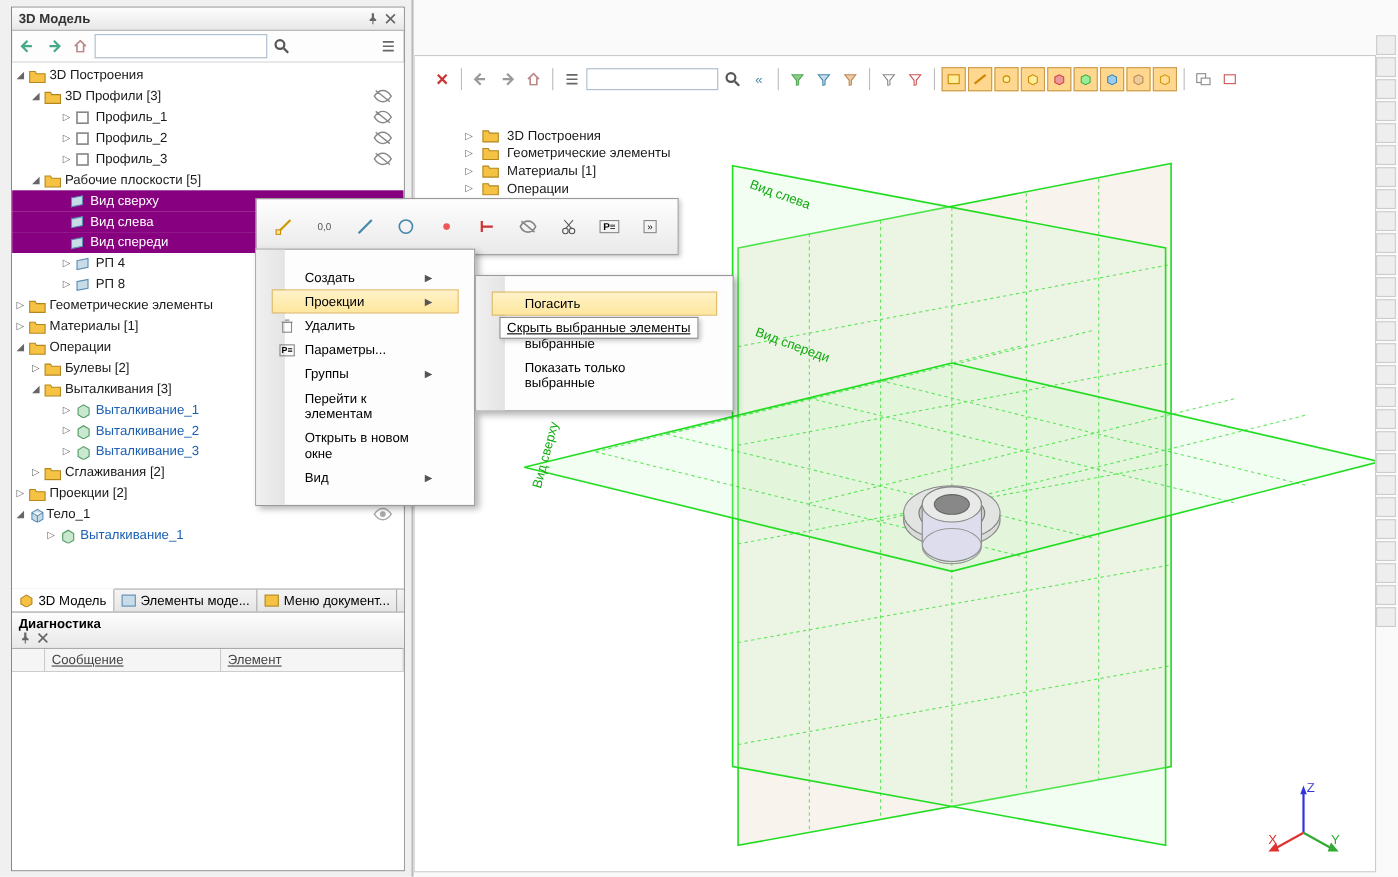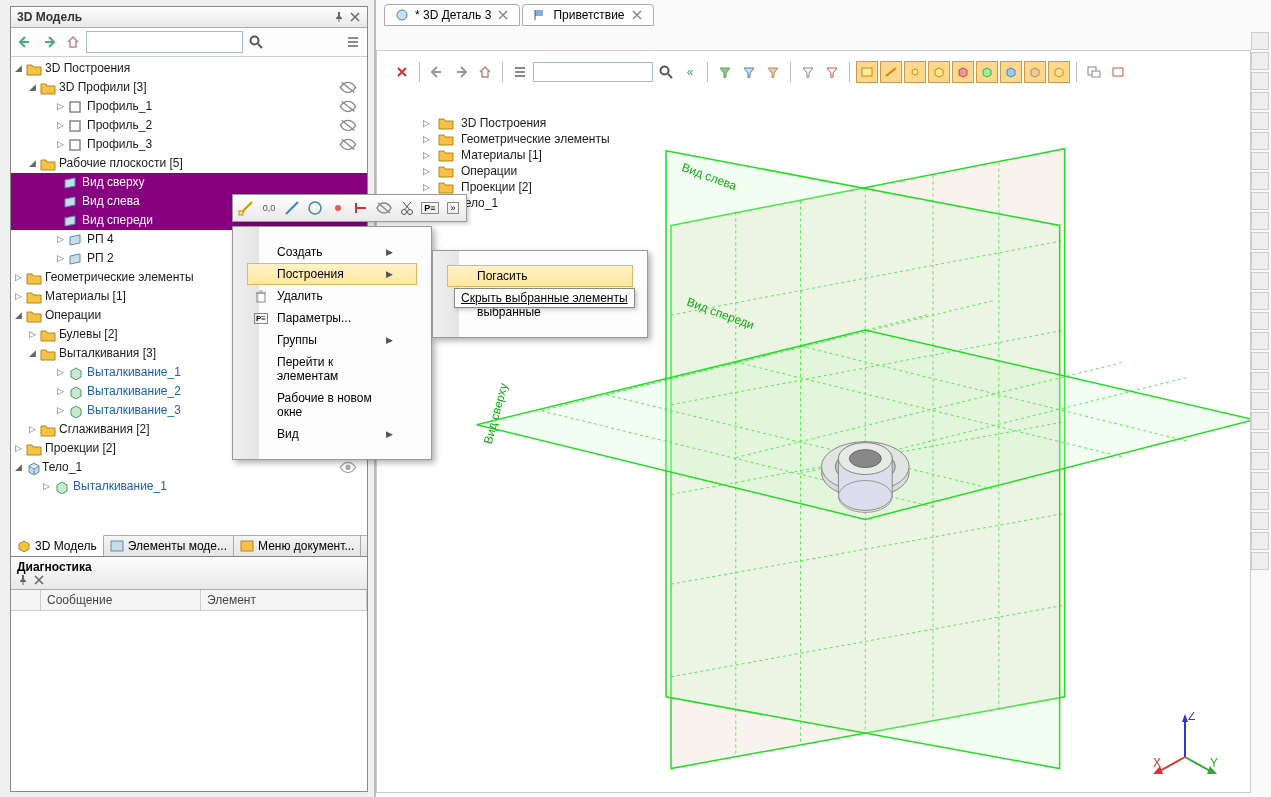--- a/index.html
+++ b/index.html
@@ -30,21 +30,21 @@
 .vis-icon { margin-left: auto; width: 18px; fill: #aaa; flex-shrink:0; margin-right: 6px;}
 
 .bottom-tabs { display: flex; background: linear-gradient(#f5f5f5,#e5e5e5); border-top: 1px solid #aaa; }
 .btab { padding: 3px 6px; border-right: 1px solid #aaa; display: flex; align-items: center; gap: 4px; cursor: pointer; }
 .btab.active { background: #fff; border-top: 1px solid #fff; margin-top: -1px; font-weight: normal; }
 
 
 .diag-panel { background: #fdfdfd; border-top: 1px solid #888; }
 .diag-header { background: linear-gradient(#fdfdfd,#e8e8e8); border-bottom: 1px solid #aaa; padding: 3px 6px; display: flex; justify-content: space-between; flex-direction: column; }
 .diag-columns { display: flex; background: #f5f5f5; border-bottom: 1px solid #ccc; }
-.diag-col { padding: 3px 6px; border-right: 1px solid #ccc; color: #444; }
+.diag-col { padding: 3px 6px; border-right: 1px solid #ccc; color: #444; text-decoration: underline; }
 .diag-body { height: 180px; background: #fff; }
 
 
 .viewport { position: absolute; left: 374px; top: 0; right: 0; bottom: 0; background: #fafafa; border-left: 2px solid #bbb; }
 .doc-tabs { display: flex; align-items: center; padding: 4px 8px; gap: 2px; }
 .doc-tab { padding: 3px 10px; background: #fff; border: 1px solid #aaa; border-radius: 4px 4px 0 0; display: flex; align-items: center; gap: 6px; cursor: pointer; }
 .doc-tab .close-x { fill: #888; cursor: pointer; }
 
 .toolbar-row { display: flex; align-items: center; padding: 4px 8px; gap: 2px; margin-left: 30px; }
 .tool-btn { width: 22px; height: 22px; display: flex; align-items: center; justify-content: center; border: 1px solid transparent; cursor: pointer; }
@@ -52,21 +52,21 @@
 .tool-sep { width: 1px; height: 20px; background: #bbb; margin: 0 4px; }
 .search-box-tool { width: 120px; height: 20px; border: 1px solid #abc; background: #fff; }
 
 .viewport-tree { position: absolute; left: 40px; top: 64px; }
 .vtree-item { display: flex; align-items: center; padding: 1px 4px; gap: 4px; color: #1a1a1a; cursor: pointer; }
 
 .canvas { position: absolute; left: 0; top: 50px; right: 20px; bottom: 4px; background: #fff; border: 1px solid #ccc; overflow: hidden; }
 .canvas-3d { position: absolute; left: 0; top: 0; right: 0; bottom: 0; }
 
 
-.float-toolbar { position: absolute; background: linear-gradient(#fefefe,#e9e9e9); border: 1px solid #999; padding: 2px; display: flex; gap: 1px; box-shadow: 2px 2px 4px rgba(0,0,0,.2); margin-top: 14px; }
+.float-toolbar { position: absolute; background: linear-gradient(#fefefe,#e9e9e9); border: 1px solid #999; padding: 14px; display: flex; gap: 15px; box-shadow: 2px 2px 4px rgba(0,0,0,.2); }
 .float-btn { width: 22px; height: 22px; display: flex; align-items: center; justify-content: center; cursor: pointer; border: 1px solid transparent; }
 
 
 .context-menu { position: absolute; background: #fdfdfd; border: 1px solid #999; box-shadow: 3px 3px 6px rgba(0,0,0,.3); min-width: 200px; padding: 14px; }
 .menu-item { padding: 4px 24px 4px 30px; cursor: pointer; position: relative; display: flex; justify-content: space-between; align-items: center; }
 .menu-item:hover,.menu-item.highlighted { background: linear-gradient(#fff2c9,#ffe79e); border: 1px solid #e0b860; padding: 3px 23px 3px 29px; }
 .menu-item .arrow { font-size: 9px; color: #555; }
 .menu-icon-slot { position: absolute; left: 6px; width: 16px; height: 16px; display: flex; align-items: center; justify-content: center; }
 .menu-gutter { position: absolute; left: 0; top: 0; bottom: 0; width: 26px; background: linear-gradient(90deg,#f0f0f0,#e4e4e4); }
 
@@ -220,21 +220,21 @@
           <path d="M2 4l10-2v8L2 12z"></path>
         </svg>
         <span class="item-label">РП 4</span>
       </div>
     <div class="tree-item">
         <span class="indent" style="width:44px"></span>
         <span class="expander">▷</span>
         <svg class="leaf-icon plane" viewBox="0 0 16 14">
           <path d="M2 4l10-2v8L2 12z"></path>
         </svg>
-        <span class="item-label">РП 2</span>
+        <span class="item-label">РП 8</span>
       </div>
     <div class="tree-item">
         <span class="indent" style="width:2px"></span>
         <span class="expander">▷</span>
         <svg class="folder-icon" viewBox="0 0 16 14">
           <path class="f-body" d="M1 3h5l1 2h8v8H1z"></path>
         </svg>
         <span class="item-label">Геометрические элементы</span>
       </div>
     <div class="tree-item">
@@ -371,41 +371,20 @@
     <div class="diag-columns">
       <div class="diag-col" style="width:30px"></div>
       <div class="diag-col" style="width:160px">Сообщение</div>
       <div class="diag-col" style="flex:1">Элемент</div>
     </div>
     <div class="diag-body"></div>
   </div>
 </div>
 
 <div class="viewport">
-  <div class="doc-tabs">
-    <div class="doc-tab">
-      <svg width="14" height="12" viewBox="0 0 14 12">
-          <circle cx="7" cy="6" r="5" fill="#cde" stroke="#48a"></circle>
-        </svg>
-      <span>* 3D Деталь 3</span>
-      <svg class="close-x" viewBox="0 0 12 12">
-          <path d="M2 2l8 8M10 2l-8 8" stroke="#888" stroke-width="1.5"></path>
-        </svg>
-    </div>
-    <div class="doc-tab">
-      <svg width="14" height="12" viewBox="0 0 14 12">
-          <rect x="2" y="1" width="8" height="6" fill="#8ad"></rect>
-          <path d="M2 1v10" stroke="#555"></path>
-        </svg>
-      <span>Приветствие</span>
-      <svg class="close-x" viewBox="0 0 12 12">
-          <path d="M2 2l8 8M10 2l-8 8" stroke="#888" stroke-width="1.5"></path>
-        </svg>
-    </div>
-  </div>
 
   <div class="canvas">
     <div class="toolbar-row" style="position:absolute; left:6px; top:6px; z-index:5; margin:0">
       <div class="tool-btn">
           <svg width="12" height="12" viewBox="0 0 12 12">
             <path d="M2 2l8 8M10 2l-8 8" stroke="#c33" stroke-width="2"></path>
           </svg>
         </div>
       <div class="tool-sep"></div>
       <div class="tool-btn">
@@ -712,21 +691,21 @@
     </div>
 </div>
 
 <div class="context-menu" style="left:232px; top:226px; width:200px;">
   <div class="menu-gutter"></div>
   <div class="menu-item">
       <span>Создать</span>
       <span class="arrow">▶</span>
     </div>
   <div class="menu-item highlighted">
-      <span>Построения</span>
+      <span>Проекции</span>
       <span class="arrow">▶</span>
     </div>
   <div class="menu-item">
       <span class="menu-icon-slot">
         <svg width="14" height="14">
           <rect x="3" y="4" width="8" height="9" fill="none" stroke="#888"></rect>
           <path d="M2 4h10M5 2h4" stroke="#888"></path>
         </svg>
       </span>
       <span>Удалить</span>
@@ -738,31 +717,34 @@
       <span>Параметры...</span>
     </div>
   <div class="menu-item">
       <span>Группы</span>
       <span class="arrow">▶</span>
     </div>
   <div class="menu-item">
       <span>Перейти к элементам</span>
     </div>
   <div class="menu-item">
-      <span>Рабочие в новом окне</span>
+      <span>Открыть в новом окне</span>
     </div>
   <div class="menu-item">
       <span>Вид</span>
       <span class="arrow">▶</span>
     </div>
 </div>
 
-<div class="context-menu" style="left:432px; top:250px; width:216px;">
+<div class="context-menu" style="left:432px; top:250px; width:235px;">
   <div class="menu-gutter"></div>
   <div class="menu-item highlighted">
       <span>Погасить</span>
     </div>
   <div class="menu-item">
       <span>Погасить только выбранные</span>
     </div>
+  <div class="menu-item">
+      <span>Показать только выбранные</span>
+    </div>
 </div>
 
 <div class="tooltip" style="left:454px; top:288px;text-decoration:underline;"><span>Скрыть выбранные элементы</span></div>
 
 </body></html>

